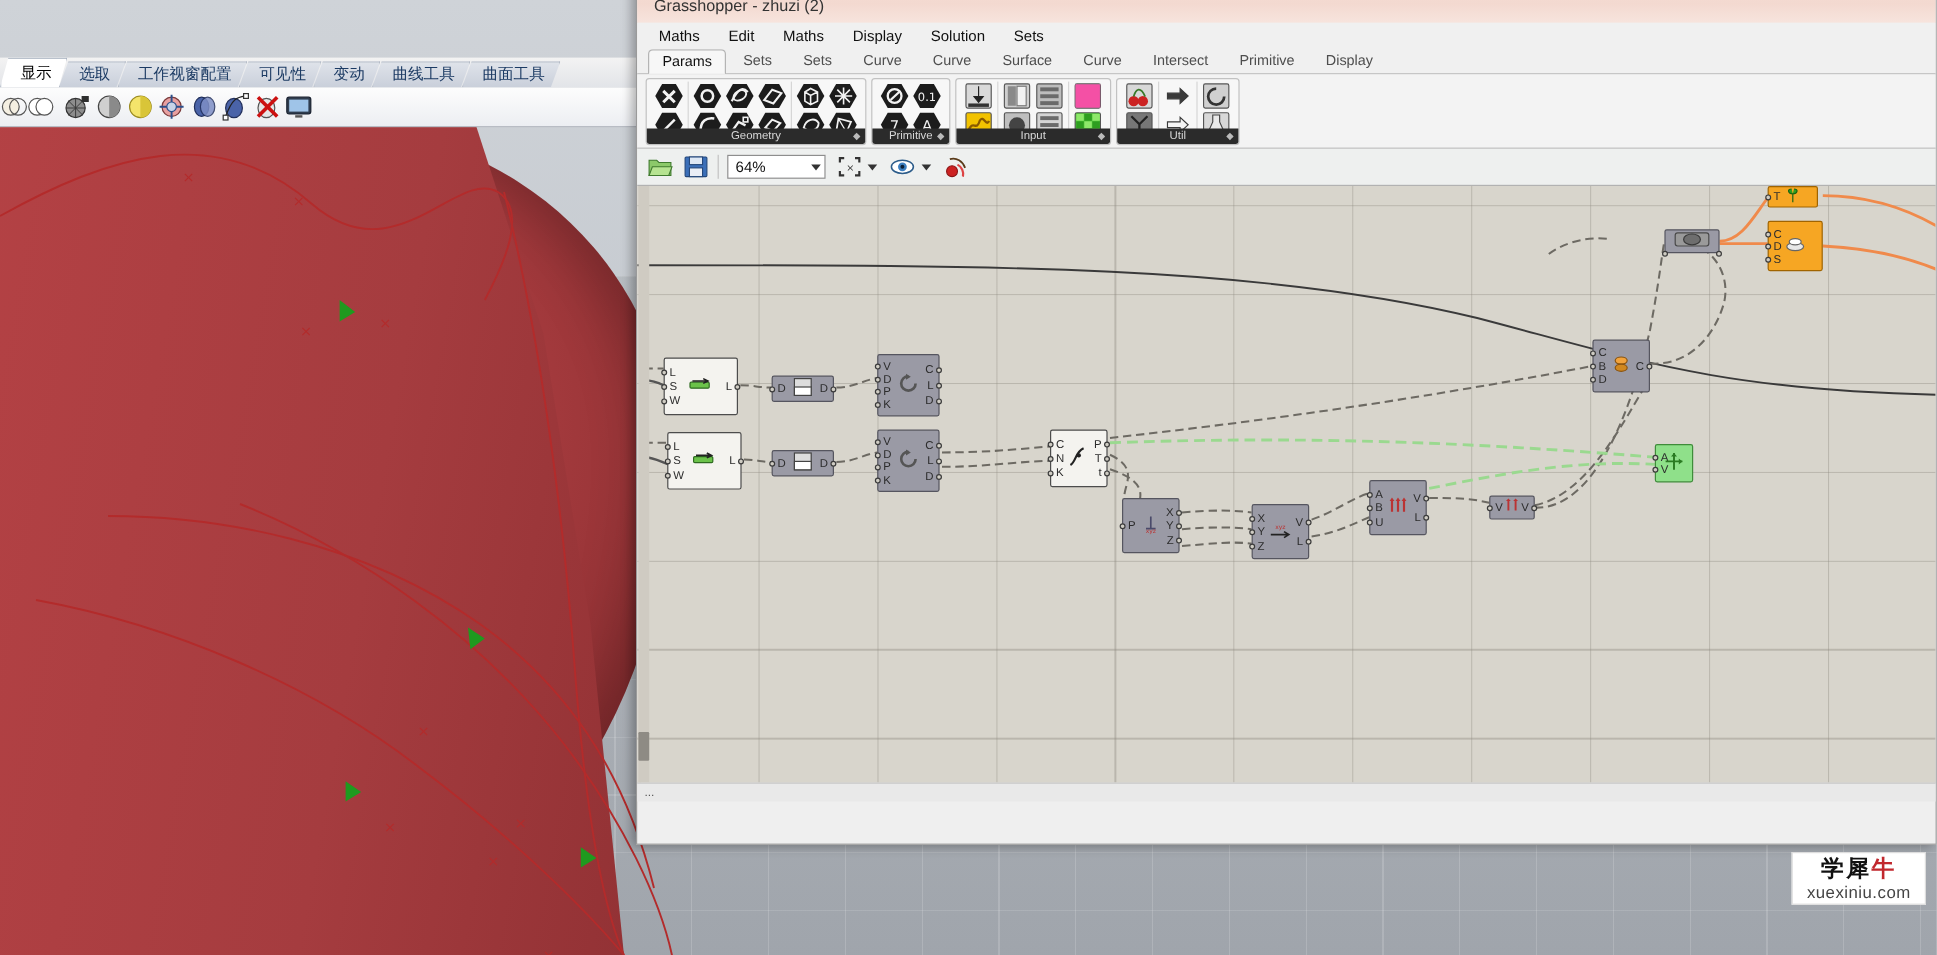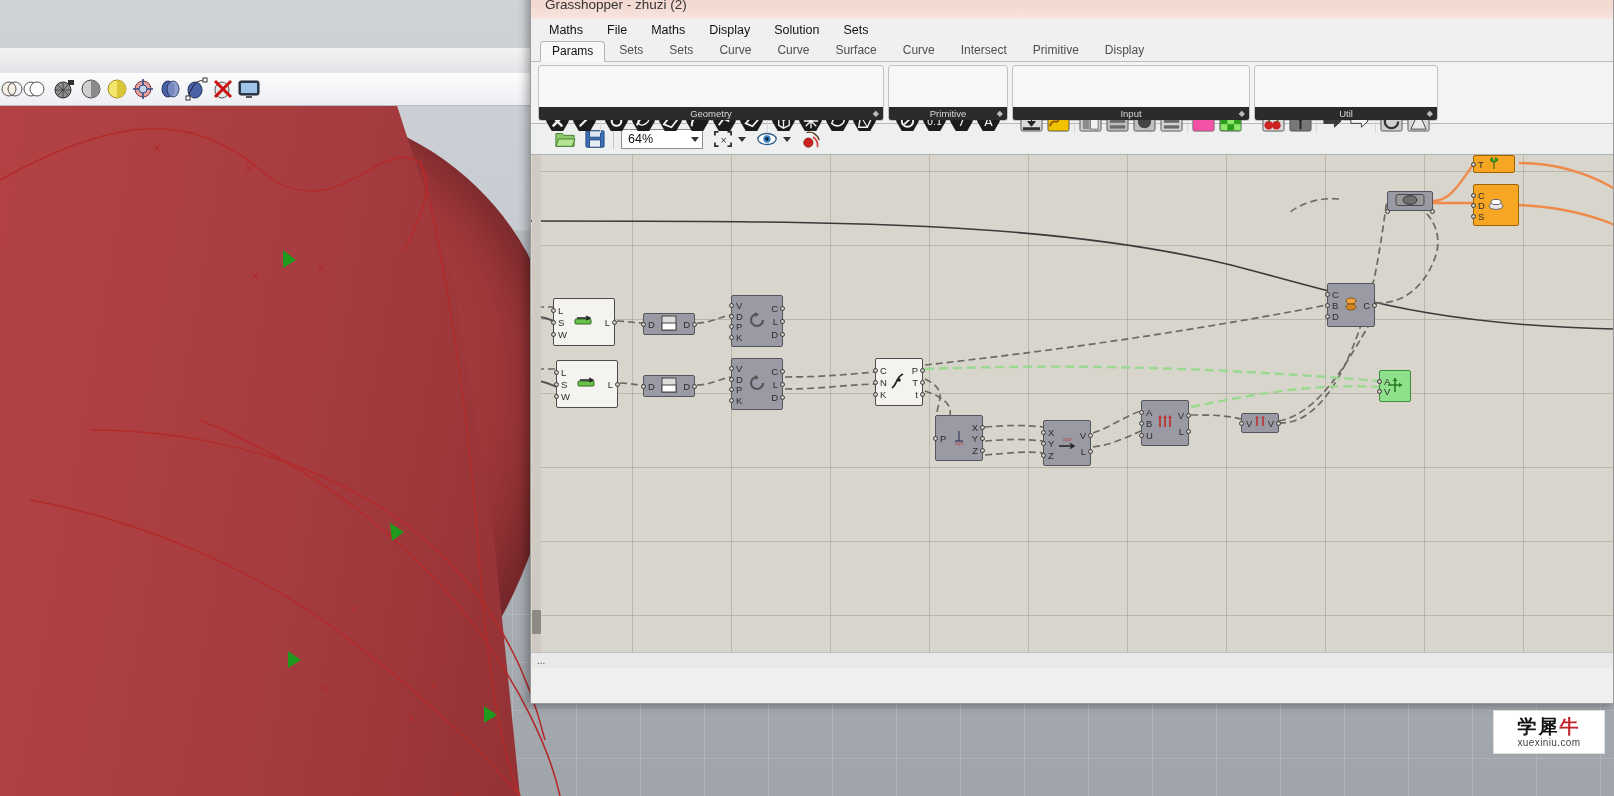--- a/index.html
+++ b/index.html
@@ -64,30 +64,30 @@
   .gh-tab { font-size:12px; color:#4e4e4e; padding:2px 11px 3px; margin-right:2px;
     border:1px solid transparent; border-radius:4px 4px 0 0; }
   .gh-tab.active { background:#f7f7f7; color:#111; border-color:#b4b4b4; border-bottom-color:#f7f7f7;
     margin-bottom:-1px; }
 
   .gh-ribbon { height:62px; background:#f3f3f3; padding:3px 0 0 7px; display:flex; align-items:flex-start;
     border-bottom:1px solid #b9b9b9; }
   .rib-group { position:relative; background:#f7f7f7; border:1px solid #c2c2c2; border-radius:3px;
     margin-right:4px; height:56px; padding:2px 3px 0 3px; }
   .rib-rows { display:flex; }
-  .rib-col { display:flex; flex-direction:row; padding:0 2px;margin-top:41px; }
+  .rib-col { display:flex; flex-direction:column; padding:0 2px; }
   .rib-col + .rib-col { border-left:1px solid #d6d6d6; }
   .rib-row { display:flex; }
   .rib-label { position:absolute; left:0; bottom:0; width:100%; height:13px;
     background:#2b2b2b; color:#d8d8d8; font-size:9.5px; text-align:center; line-height:13px;
     border-radius:0 0 2px 2px; }
   .rib-label .arr { position:absolute; right:4px; top:0; font-size:8px; color:#bbb; }
   .hex { width:25px; height:22px; margin:1px; display:block; }
 
-  .gh-toolbar2 { height:31px; background:#eef0ef; display:flex; align-items:center; padding-left:23px;
+  .gh-toolbar2 { height:31px; background:#eef0ef; display:flex; align-items:center; padding-left:8px;
     border-bottom:1px solid #b2b2b2; }
   .sep { width:1px; height:20px; background:#c3c3c3; margin:0 7px; }
   .zoom-box { width:82px; height:20px; background:#fff; border:1px solid #8e8e8e;
     display:flex; align-items:center; justify-content:space-between; padding:0 3px 0 6px;
     font-size:12.5px; color:#111; }
   .caret { width:0;height:0;border-left:4px solid transparent;border-right:4px solid transparent;
     border-top:5px solid #333; }
 
   
   .gh-canvas { position:relative; height:497px; background:#d8d5cc; overflow:hidden; }
@@ -119,21 +119,21 @@
 
   .wire { position:absolute; left:0; top:0; width:100%; height:100%; pointer-events:none; }
 
   
   .wm { position:absolute; right:9px; bottom:42px; width:112px; height:44px;
     background:#fff; border:1px solid #ddd; display:flex; flex-direction:column;
     align-items:center; justify-content:center; }
   .wm .big { font-size:19px; color:#111; letter-spacing:2px; font-family:"DejaVu Sans",sans-serif;
     font-weight:bold; line-height:21px; display:flex; align-items:center; }
   .wm .big .rd { color:#c1272d; }
-  .wm .sm { font-size:10px; color:#444; letter-spacing:.4px; }
+  .wm .sm { font-size:14px; color:#444; letter-spacing:.4px; }
 </style>
 </head>
 <body>
 
 <div id="root">
 
   <div class="rhino-bg">
     <div class="rhino-ground"></div>
     <div class="grid-lines"></div>
     <div class="red-surface"></div>
@@ -161,20 +161,29 @@
       <g fill="#1f9a1f">
         <polygon points="283,150 296,160 283,168"></polygon>
         <polygon points="390,423 404,432 392,441"></polygon>
         <polygon points="288,551 301,560 288,568"></polygon>
         <polygon points="484,606 497,615 484,623"></polygon>
       </g>
     </svg>
   </div>
 
   <div class="rh-tabbar"></div>
+  <div class="rh-tabs" id="rh-tabs">
+      <div class="rh-tab active">显示</div>
+      <div class="rh-tab">选取</div>
+      <div class="rh-tab">工作视窗配置</div>
+      <div class="rh-tab">可见性</div>
+      <div class="rh-tab">变动</div>
+      <div class="rh-tab">曲线工具</div>
+      <div class="rh-tab">曲面工具</div>
+    </div>
 
   <div class="rh-iconbar">
     <svg class="rh-ico" style="left:0px" viewBox="0 0 24 24">
         <circle cx="9" cy="12" r="7" fill="#f4efe2" stroke="#555"></circle>
         <circle cx="15" cy="12" r="7" fill="none" stroke="#555"></circle>
       </svg>
     <svg class="rh-ico" style="left:22px" viewBox="0 0 24 24">
         <circle cx="9" cy="12" r="7" fill="#fff" stroke="#555"></circle>
         <circle cx="15" cy="12" r="7" fill="#fff" stroke="#555"></circle>
       </svg>
@@ -216,21 +225,21 @@
         <rect x="9" y="19" width="6" height="2" fill="#555"></rect>
       </svg>
   </div>
 
   <div class="gh-window">
 
     <div class="gh-title">Grasshopper - zhuzi (2)</div>
 
     <div class="gh-menubar" id="gh-menubar">
         <span class="gh-menu">Maths</span>
-        <span class="gh-menu">File</span>
+        <span class="gh-menu">Edit</span>
         <span class="gh-menu">Maths</span>
         <span class="gh-menu">Display</span>
         <span class="gh-menu">Solution</span>
         <span class="gh-menu">Sets</span>
       </div>
 
     <div class="gh-tabbar" id="gh-tabbar">
         <div class="gh-tab active">Params</div>
         <div class="gh-tab">Sets</div>
         <div class="gh-tab">Sets</div>

